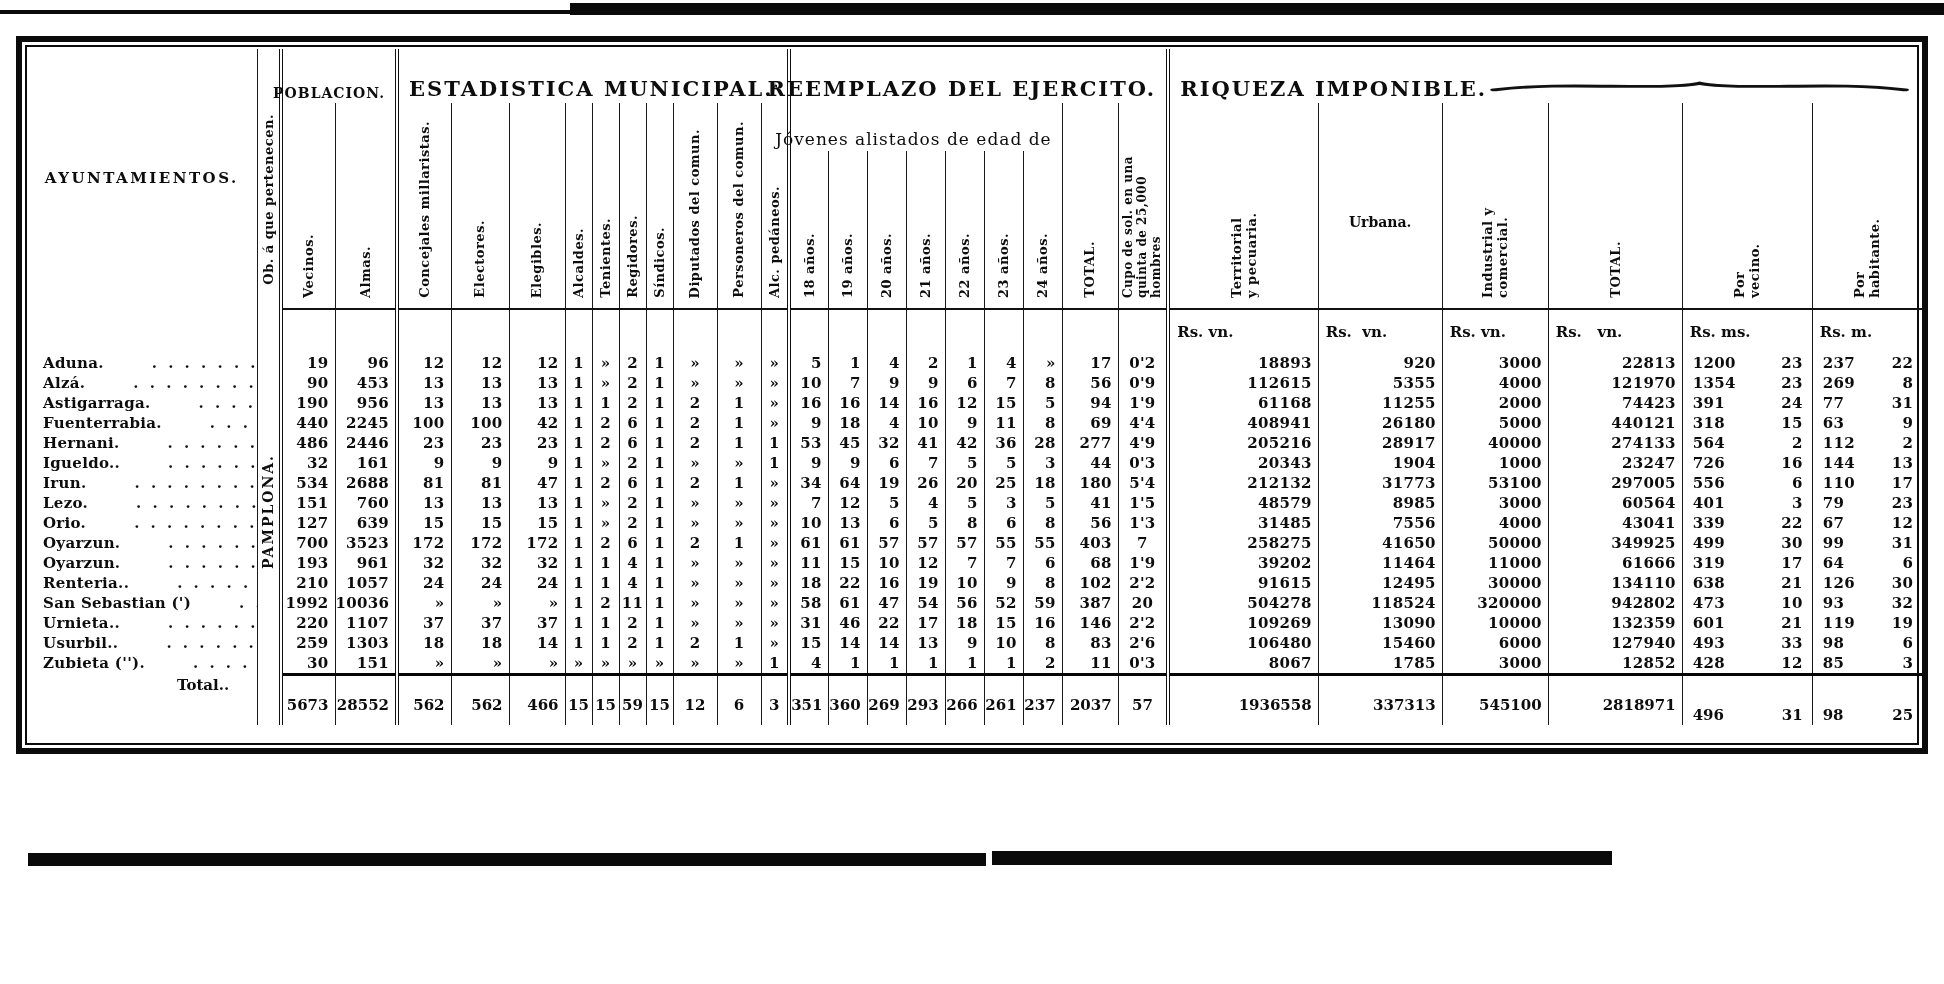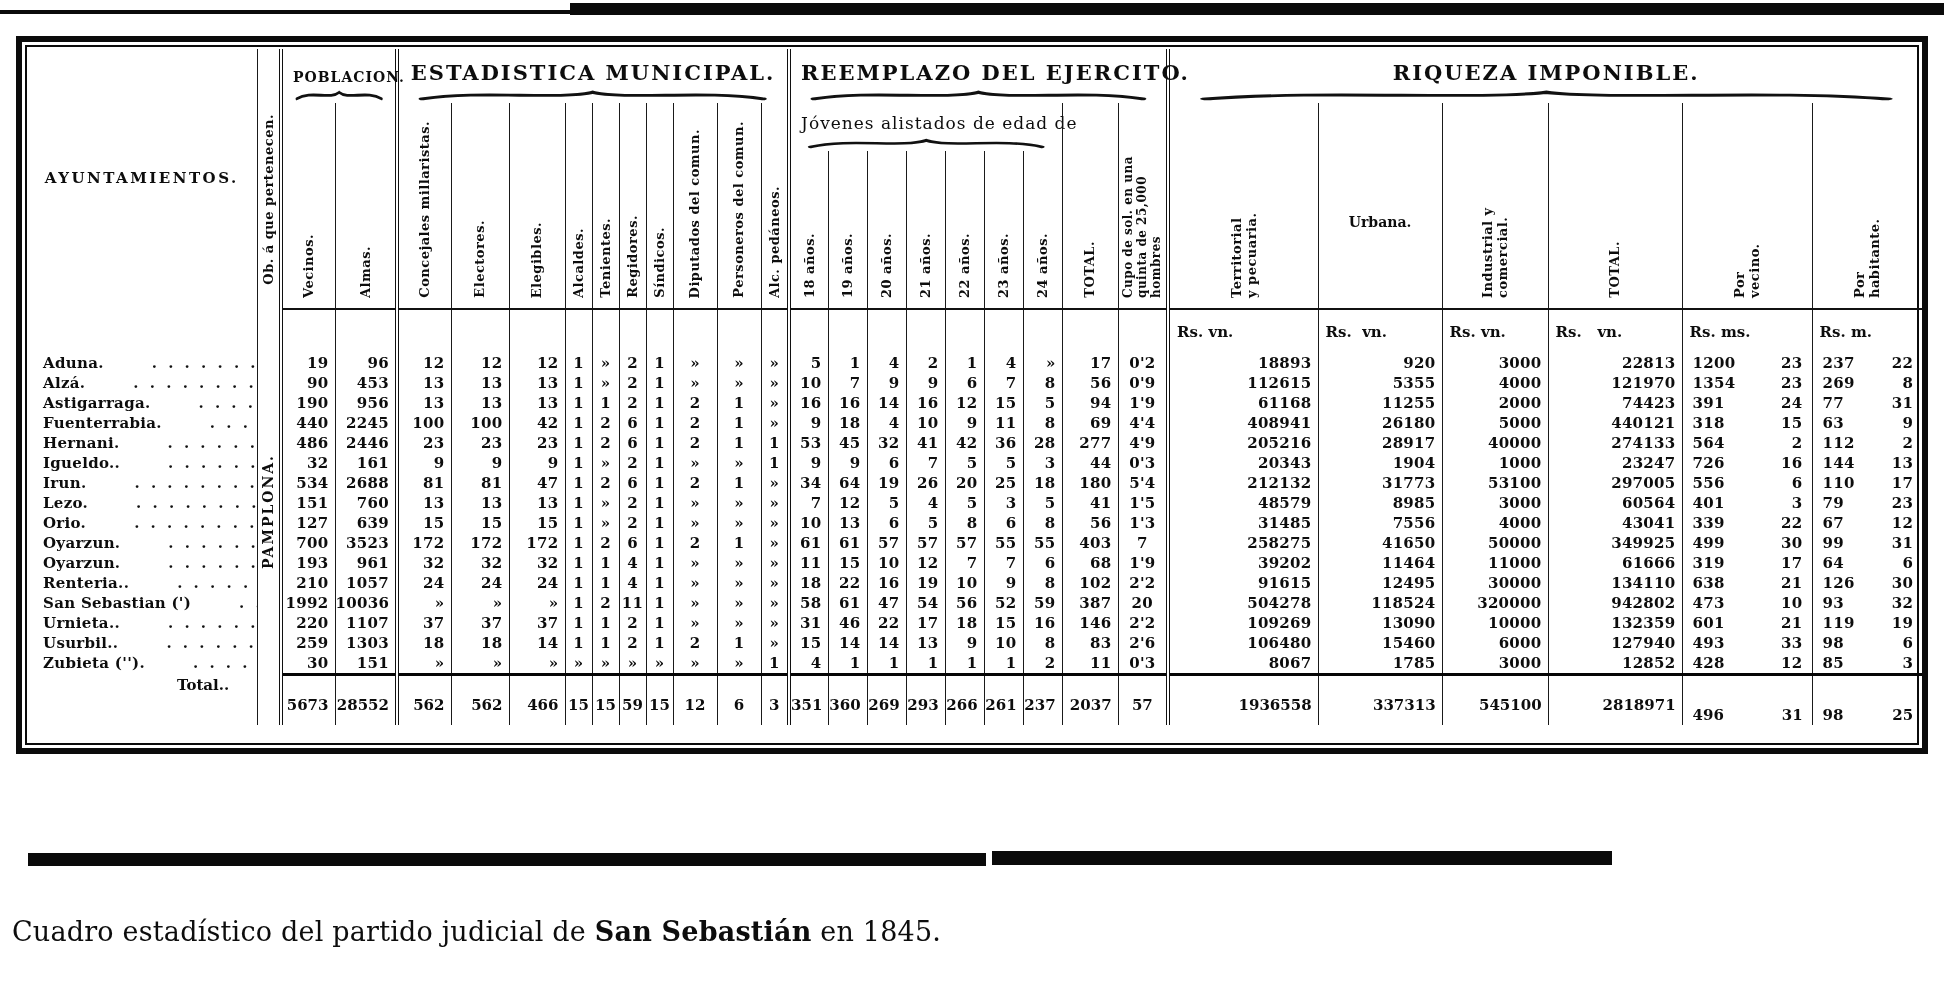--- a/index.html
+++ b/index.html
@@ -30,21 +30,21 @@
   tr > *:first-child{border-left:none;}
   th.gb, td.gb{border-left:4px double #101010;}
 
   
   tr.r1{height:54px;}
   tr.r2{height:48px;}
   tr.r3{height:158px;}
   tr.r4{height:44px;}
 
   th.group{vertical-align:bottom;}
-  .gwrap{display:flex;flex-direction:column;justify-content:flex-end;height:100%;padding:4px 10px 2px;}
+  .gwrap{display:flex;flex-direction:row;justify-content:flex-end;height:100%;padding:4px 10px 2px;}
   .gtitle{
     text-align:center;font-weight:700;letter-spacing:2px;font-size:21px;
     font-family:"DejaVu Serif","Liberation Serif",serif;white-space:nowrap;
   }
   .gtitle.gsmall{font-size:14px;letter-spacing:1px;}
   svg.brace{width:96%;height:13px;margin:3px auto 0;display:block;}
 
   th.name-h{vertical-align:middle;margin-left:36px;}
   .ayunt{
     text-align:center;font-size:15px;font-weight:700;letter-spacing:2.5px;
@@ -992,14 +992,13 @@
                 <span>25</span>
               </span>
             </td>
           </tr>
         </tfoot>
 </table>
 </div>
 </div>
 
 <div class="captions">
-  <div class="cap-left"><span>Cuadro estadístico del partido judicial de </span><b>San Sebastián</b><span> en 1845.</span></div>
 </div>
 
 </body></html>

